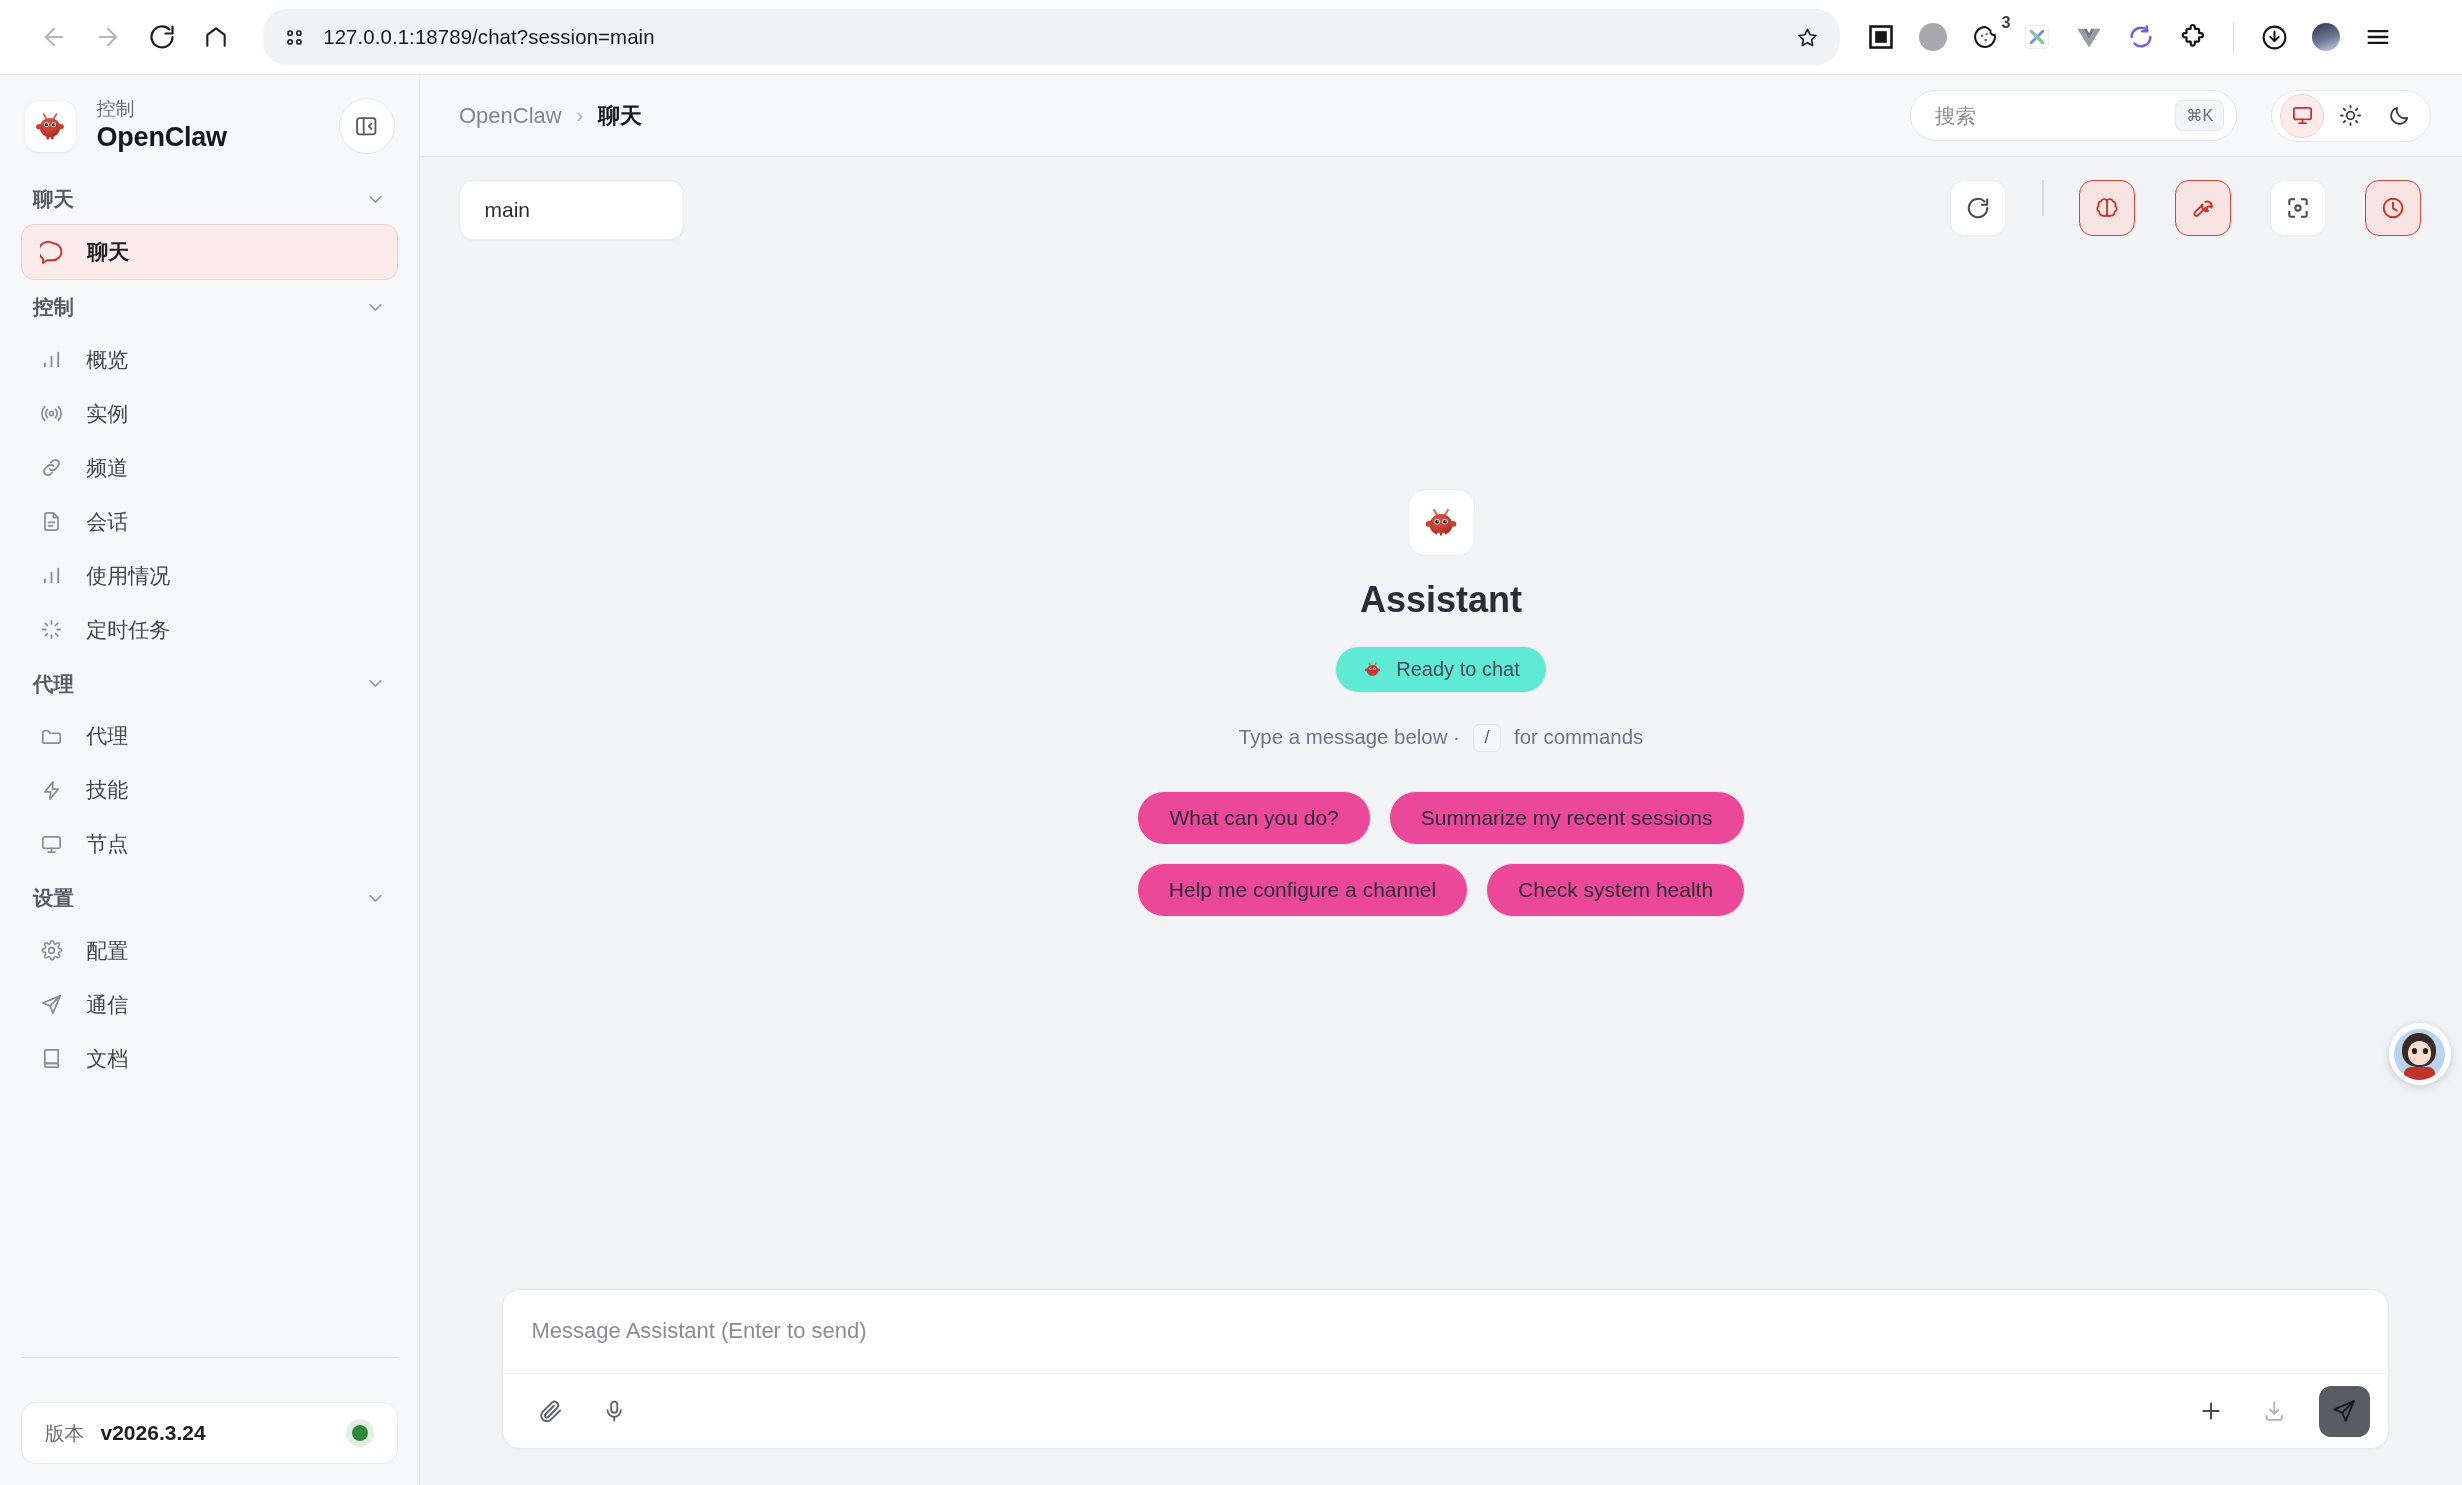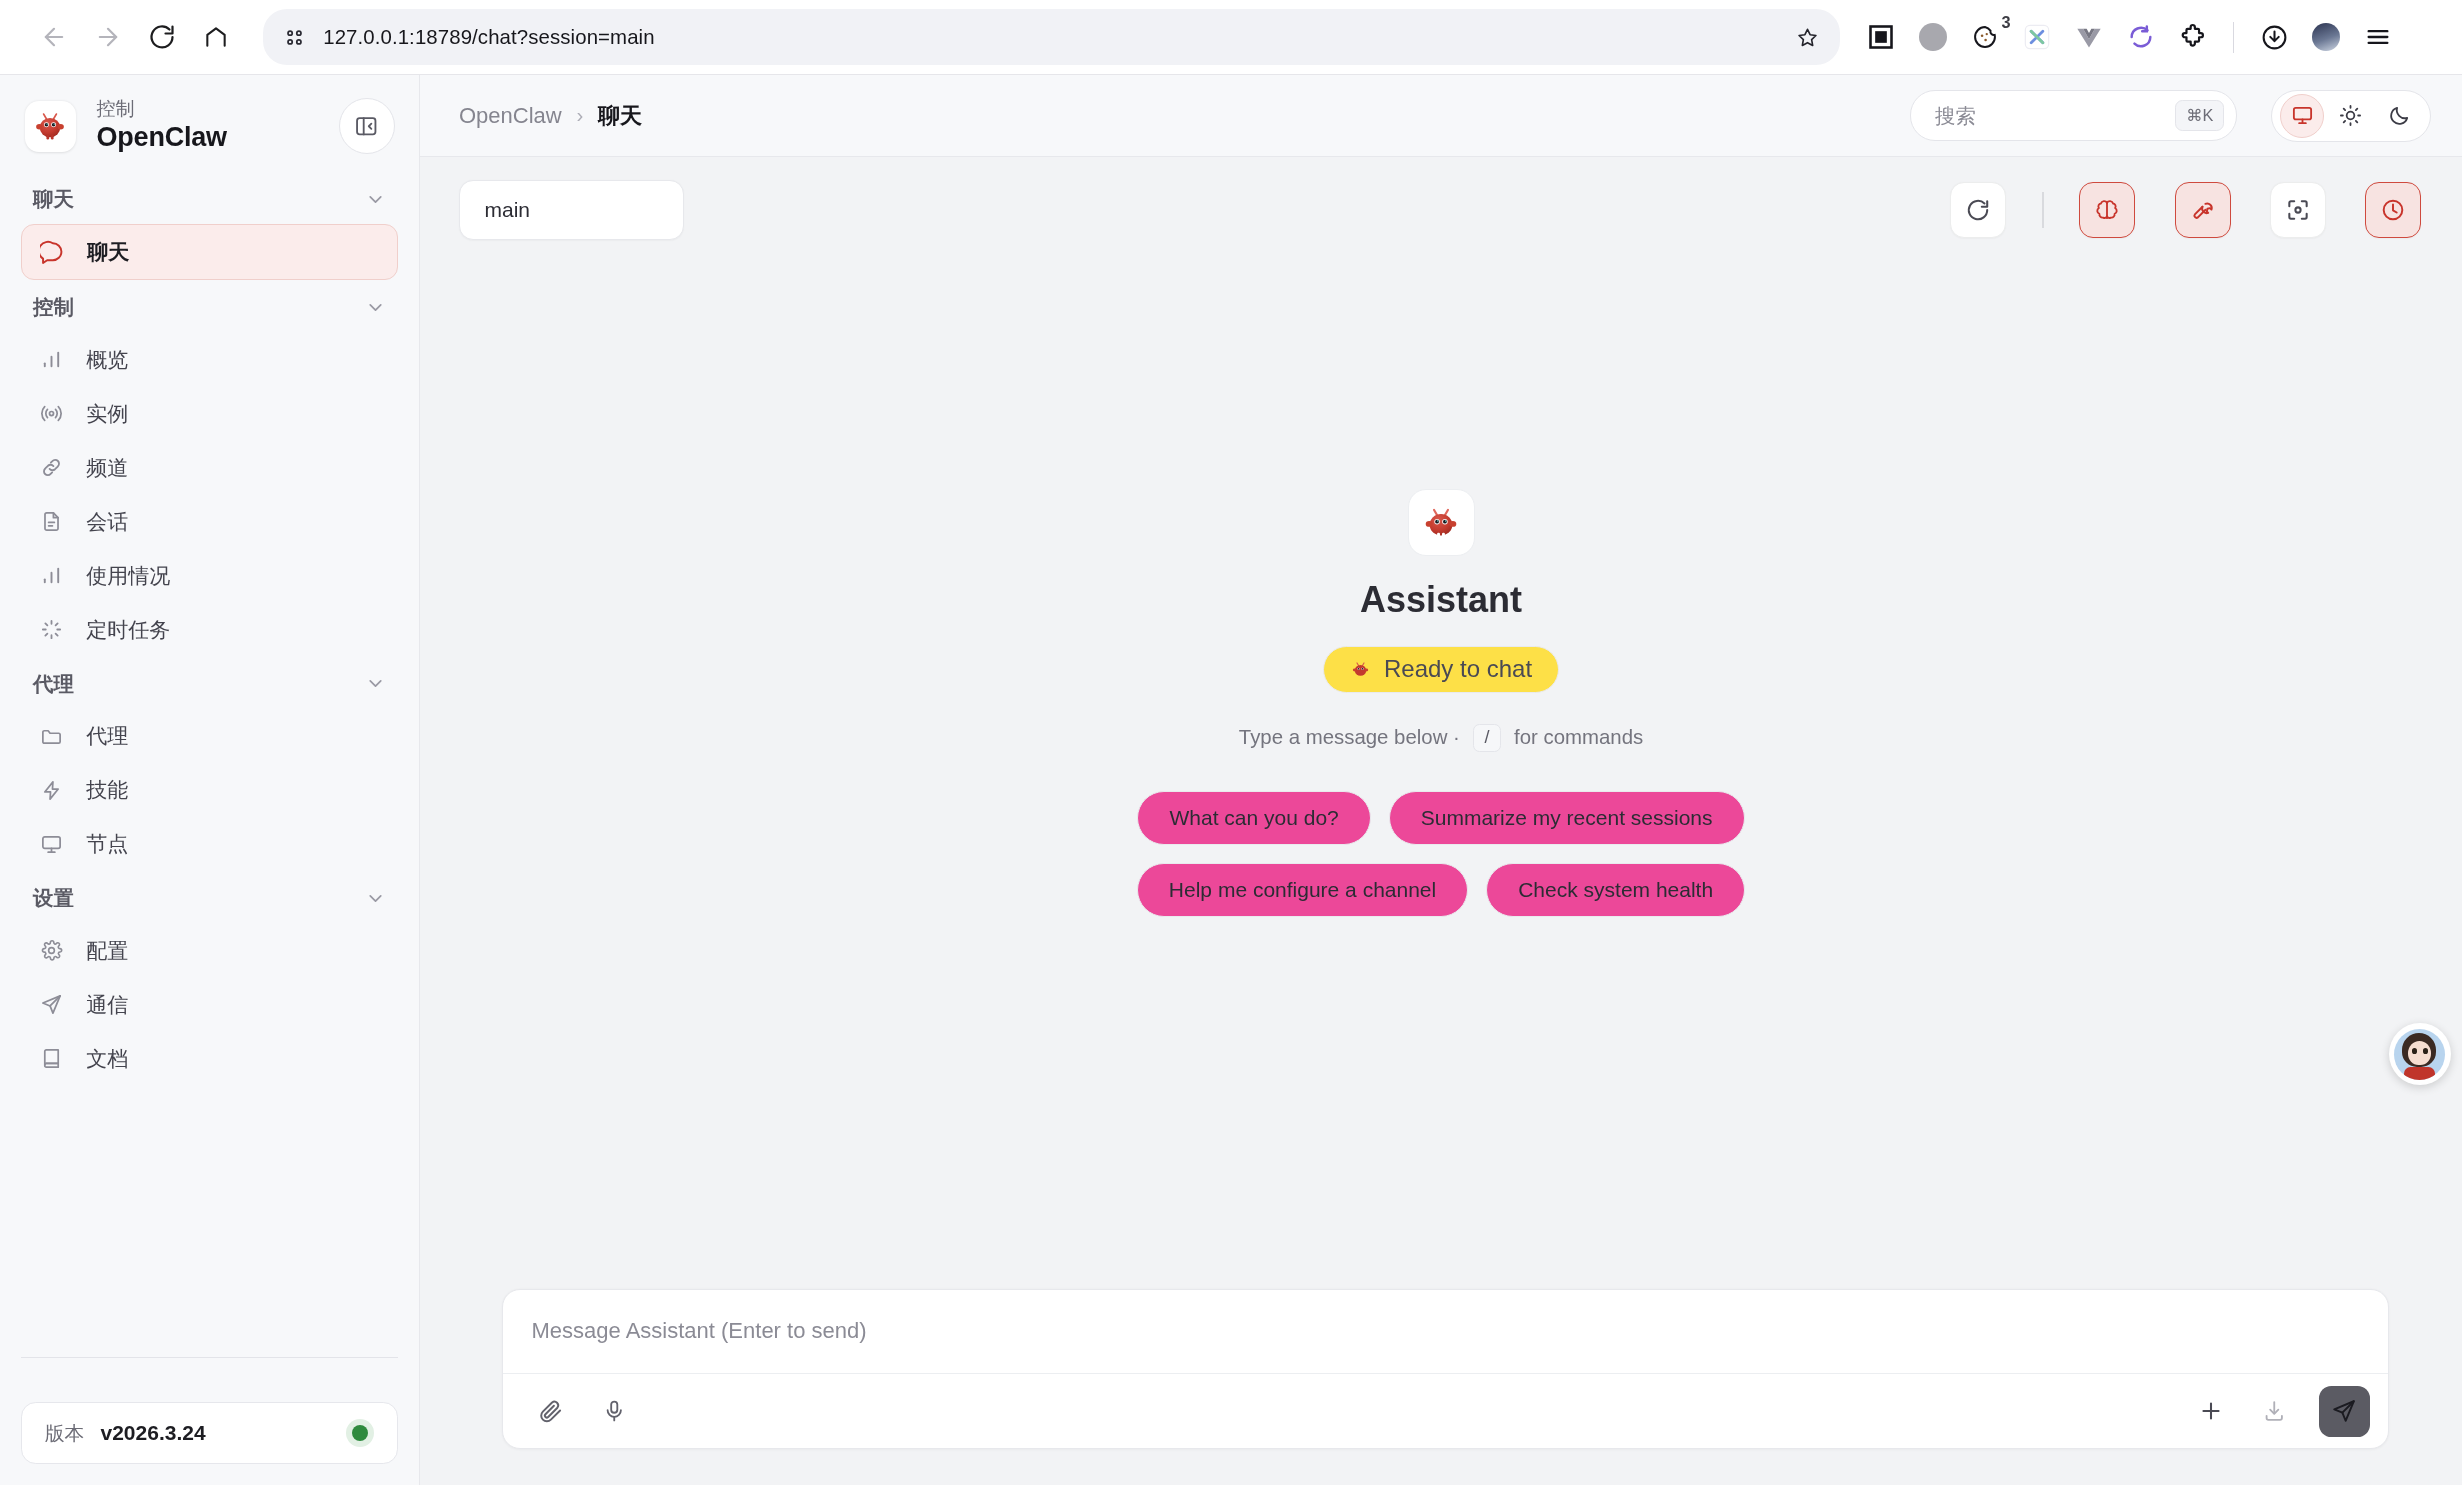--- a/index.html
+++ b/index.html
@@ -185,21 +185,21 @@
   }
   .theme-btn {
     width: 44px; height: 44px; border-radius: 50%;
     display: flex; align-items: center; justify-content: center;
   }
   .theme-btn.on { background: #fbeceb; border: 0.8px solid #f0cfcb; }
   .theme-btn.on svg { stroke: #c8342b; }
 
   
   .session-row {
-    display: flex; align-items: center;
+    display: flex; 
     padding: 23px 41px 0 39px;
     gap: 24.5px;
   }
   .pill-select {
     height: 60px;
     background: #ffffff; border: 0.8px solid #e7e8ec;
     border-radius: 14px;
     display: flex; align-items: center;
     padding: 0 24.5px;
     font-size: 21px; color: #2c2c34;
@@ -232,25 +232,25 @@
   }
   .hero-logo {
     width: 67px; height: 67px; border-radius: 18px;
     background: #ffffff; border: 0.8px solid #eceef1;
     display: flex; align-items: center; justify-content: center;
     margin-bottom: 23px;
   }
   .hero-title { font-size: 36px; font-weight: 700; color: #2c2c34; margin-bottom: 24.5px; }
   .status-chip {
     height: 47px;
-    background: #fde047; border: 0.8px solid #e9eaee;
+    background: #5eead4; border: 0.8px solid #e9eaee;
     border-radius: 24px;
     display: flex; align-items: center; gap: 13px;
     padding: 0 26px;
-    font-size: 24px; color: #4a4a54;
+    font-size: 20px; color: #4a4a54;
     margin-bottom: 31px;
   }
   .hint { font-size: 20.4px; color: #74747e; display: flex; align-items: center; gap: 13px; margin-bottom: 39px; }
   .hint-kbd {
     font-size: 18px; color: #5a5a64;
     background: #f6f7f9; border: 0.8px solid #e4e5ea;
     border-radius: 6.5px; padding: 2.5px 10.6px;
   }
   .chips { display: flex; flex-wrap: wrap; justify-content: center; gap: 18px; max-width: 645px; }
   .chip {

